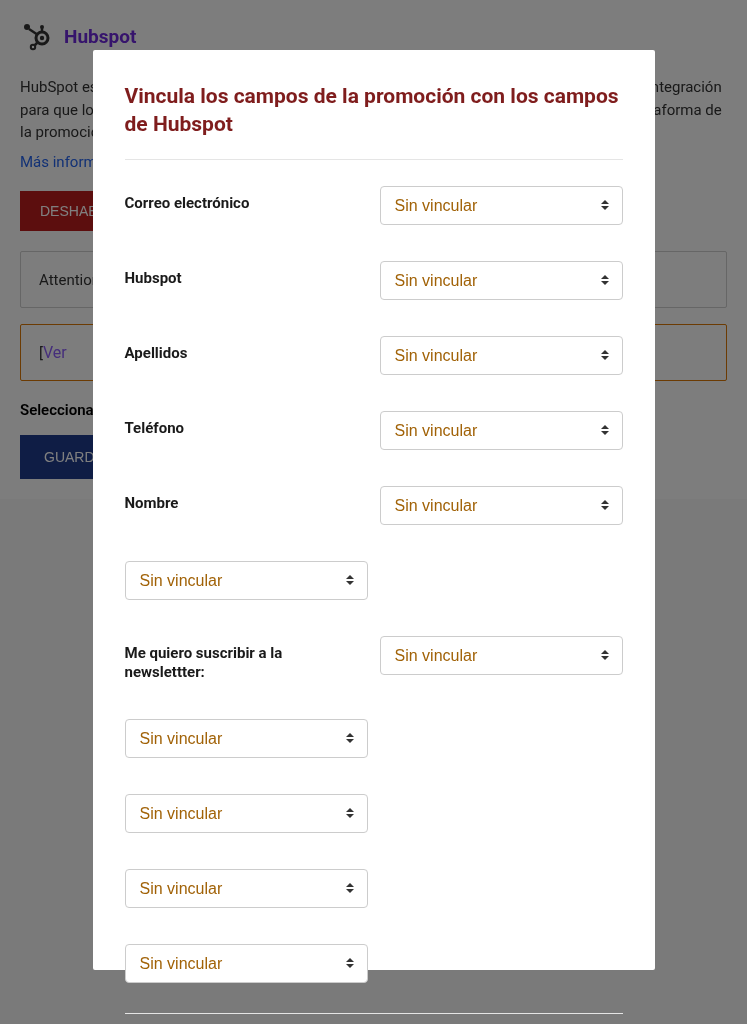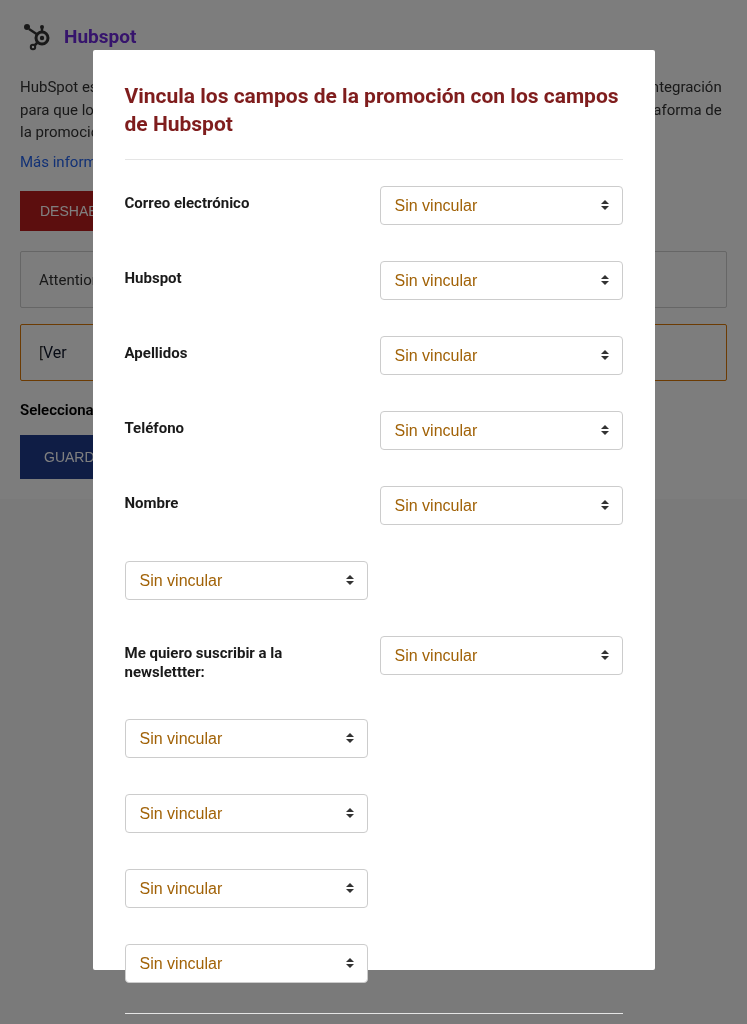--- a/index.html
+++ b/index.html
@@ -61,21 +61,21 @@
       border-radius: 2px;
     }
     .bg-box-orange {
       border-color: #d97706;
     }
     .bg-box-text {
       color: #333;
       font-size: 15px;
     }
     .bg-box-link {
-      color: #0f172a;
+      color: #8b5cf6;
     }
     .bg-label {
       font-size: 15px;
       font-weight: 600;
       margin-top: 20px;
       margin-bottom: 16px;
       display: block;
     }
     .bg-btn-primary {
       background: #1e3a8a;

